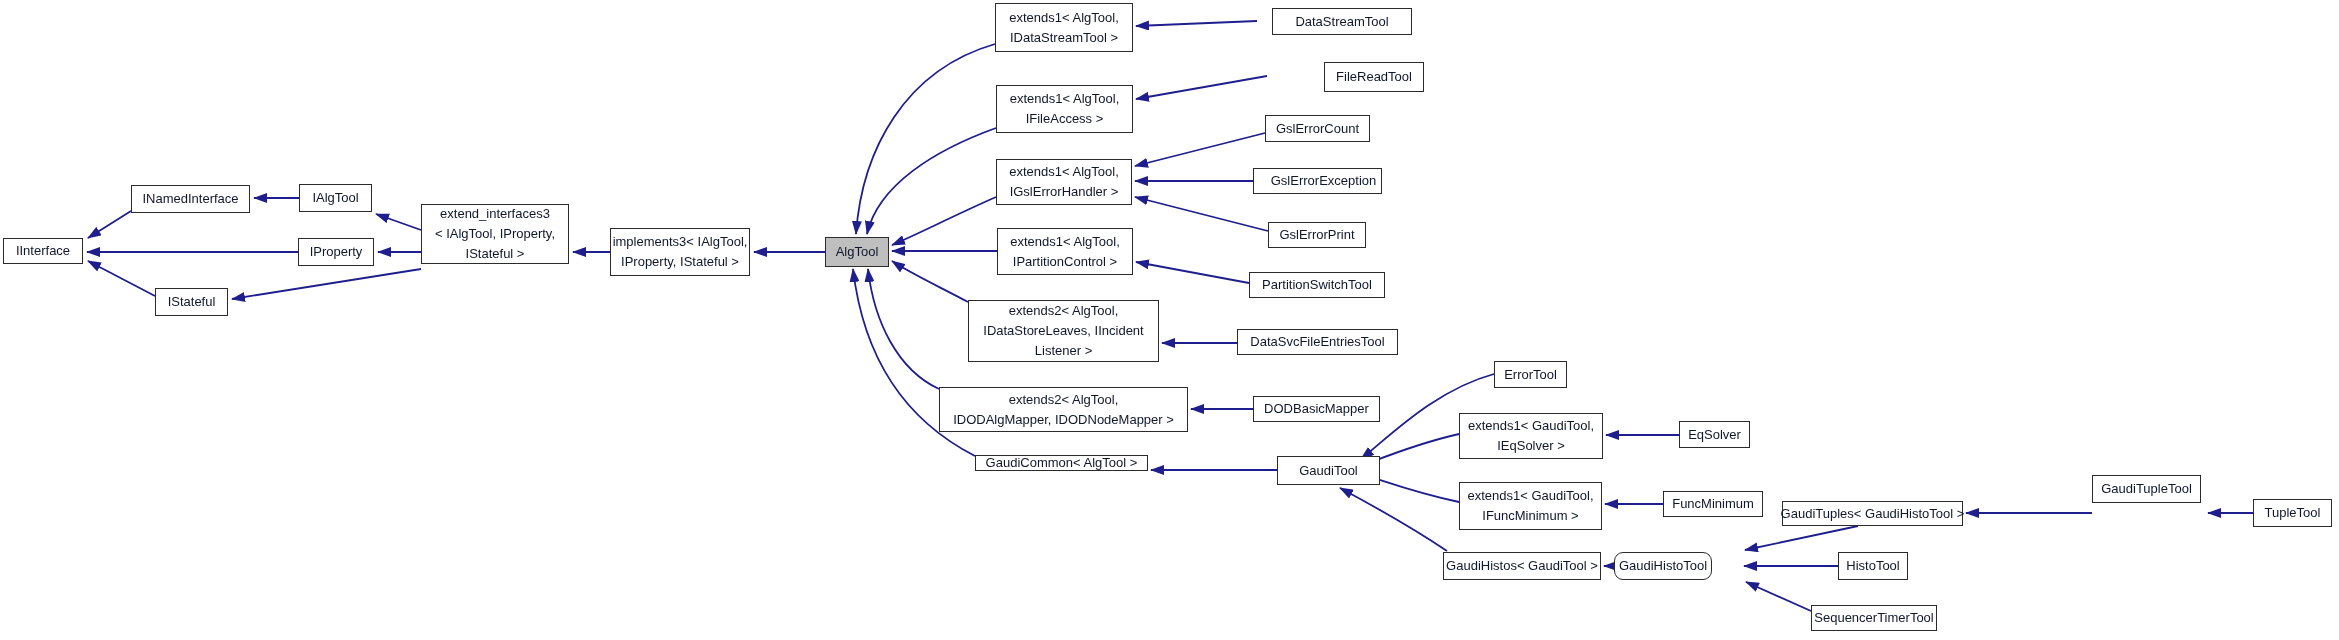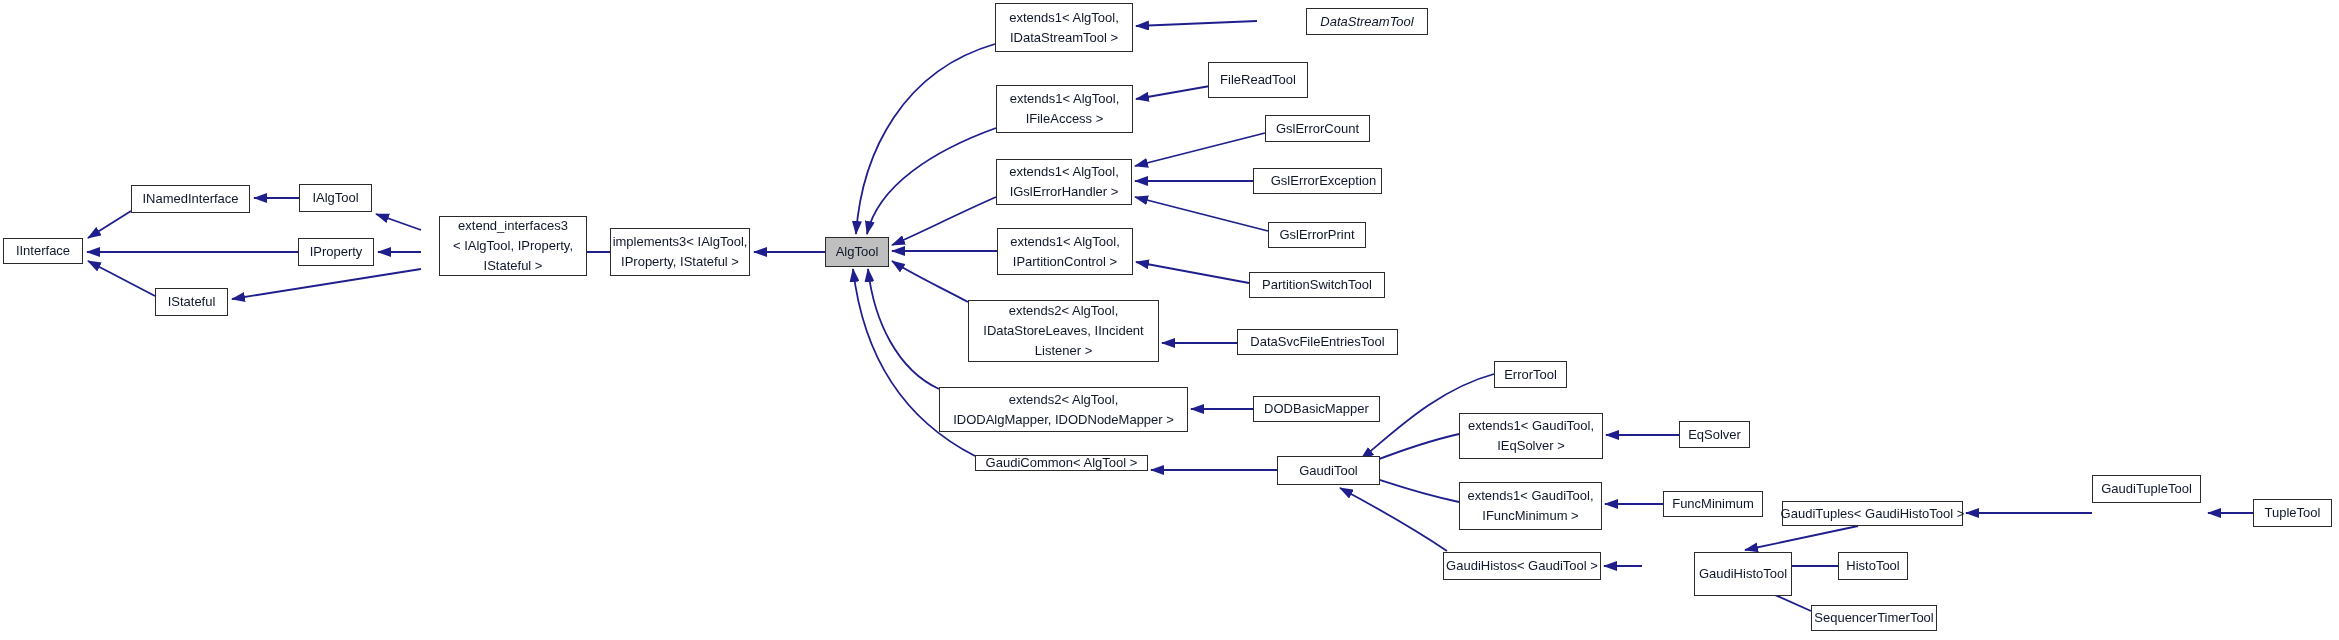--- a/index.html
+++ b/index.html
@@ -110,44 +110,44 @@
       </div>
       <div class="node" style="left: 299px; top: 184px; width: 73px; height: 28px;">
         <div class="line">IAlgTool</div>
       </div>
       <div class="node" style="left: 298px; top: 238px; width: 76px; height: 28px;">
         <div class="line">IProperty</div>
       </div>
       <div class="node" style="left: 155px; top: 288px; width: 73px; height: 28px;">
         <div class="line">IStateful</div>
       </div>
-      <div class="node" style="left: 421px; top: 216px; width: 148px; height: 60px; margin-left: 18px;">
+      <div class="node" style="left: 421px; top: 204px; width: 148px; height: 60px;">
         <div class="line">extend_interfaces3</div>
         <div class="line">&lt; IAlgTool, IProperty,</div>
         <div class="line">IStateful &gt;</div>
       </div>
       <div class="node" style="left: 610px; top: 228px; width: 140px; height: 48px;">
         <div class="line">implements3&lt; IAlgTool,</div>
         <div class="line">IProperty, IStateful &gt;</div>
       </div>
       <div class="node current" style="left: 825px; top: 237px; width: 64px; height: 30px;">
         <div class="line">AlgTool</div>
       </div>
       <div class="node" style="left: 995px; top: 3px; width: 138px; height: 49px;">
         <div class="line">extends1&lt; AlgTool,</div>
         <div class="line">IDataStreamTool &gt;</div>
       </div>
-      <div class="node" style="left: 1306px; top: 8px; width: 122px; height: 27px; font-style: italic;">
+      <div class="node" style="left: 1272px; top: 8px; width: 140px; height: 27px;">
         <div class="line">DataStreamTool</div>
       </div>
       <div class="node" style="left: 996px; top: 85px; width: 137px; height: 48px;">
         <div class="line">extends1&lt; AlgTool,</div>
         <div class="line">IFileAccess &gt;</div>
       </div>
-      <div class="node" style="left: 1208px; top: 62px; width: 100px; height: 36px;">
+      <div class="node" style="left: 1324px; top: 62px; width: 100px; height: 30px;">
         <div class="line">FileReadTool</div>
       </div>
       <div class="node" style="left: 1265px; top: 115px; width: 105px; height: 27px;">
         <div class="line">GslErrorCount</div>
       </div>
       <div class="node" style="left: 996px; top: 159px; width: 136px; height: 46px;">
         <div class="line">extends1&lt; AlgTool,</div>
         <div class="line">IGslErrorHandler &gt;</div>
       </div>
       <div class="node" style="left: 1253px; top: 168px; width: 129px; height: 26px; padding-left: 12px;">
@@ -197,21 +197,21 @@
       <div class="node" style="left: 1459px; top: 482px; width: 143px; height: 48px;">
         <div class="line">extends1&lt; GaudiTool,</div>
         <div class="line">IFuncMinimum &gt;</div>
       </div>
       <div class="node" style="left: 1663px; top: 491px; width: 100px; height: 26px;">
         <div class="line">FuncMinimum</div>
       </div>
       <div class="node" style="left: 1443px; top: 552px; width: 158px; height: 28px;">
         <div class="line">GaudiHistos&lt; GaudiTool &gt;</div>
       </div>
-      <div class="node" style="left: 1694px; top: 552px; width: 98px; height: 44px;">
+      <div class="node" style="left: 1614px; top: 552px; width: 98px; height: 28px; border-radius: 9px;">
         <div class="line">GaudiHistoTool</div>
       </div>
       <div class="node" style="left: 1782px; top: 501px; width: 181px; height: 25px;">
         <div class="line">GaudiTuples&lt; GaudiHistoTool &gt;</div>
       </div>
       <div class="node" style="left: 1838px; top: 552px; width: 70px; height: 28px;">
         <div class="line">HistoTool</div>
       </div>
       <div class="node" style="left: 1811px; top: 605px; width: 126px; height: 26px;">
         <div class="line">SequencerTimerTool</div>

